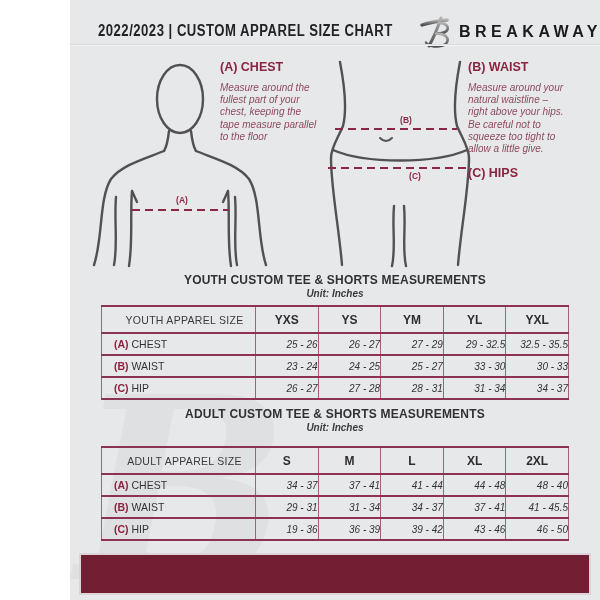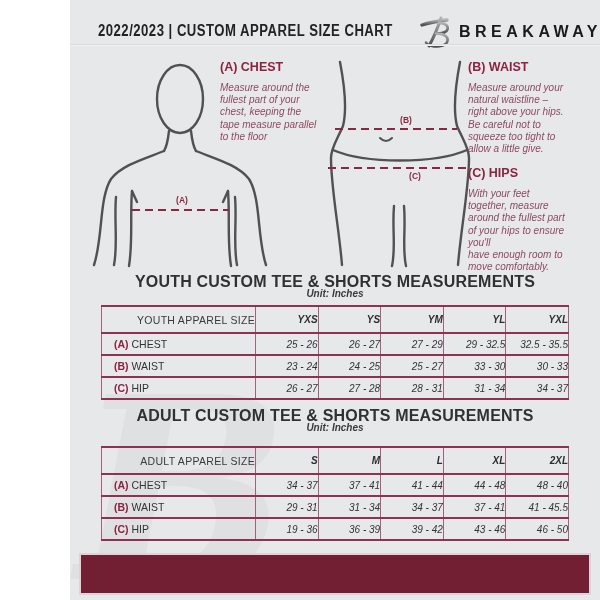--- a/index.html
+++ b/index.html
@@ -28,33 +28,33 @@
   #tagC{left:330px;top:171px;}
 
   .instr-head{position:absolute;z-index:1;font-size:12.5px;font-weight:bold;color:#8c2340;}
   .instr-body{position:absolute;z-index:1;font-size:10px;font-style:italic;color:#8d4a5e;
     line-height:12.2px;white-space:pre-line;}
   #chest-head{left:150px;top:60px;} #chest-body{left:150px;top:82px;width:122px;}
   #waist-head{left:398px;top:60px;} #waist-body{left:398px;top:82px;width:126px;}
   #hips-head{left:398px;top:166px;} #hips-body{left:398px;top:188px;width:128px;}
 
   .tbl-title{position:absolute;left:31px;width:468px;z-index:1;text-align:center;
-    font-size:16px;font-weight:bold;letter-spacing:.2px;color:#313133;}
+    font-size:12px;font-weight:bold;letter-spacing:.2px;color:#313133;}
   .tbl-unit{position:absolute;left:31px;width:468px;z-index:1;text-align:center;
     font-size:10px;font-weight:bold;font-style:italic;color:#3a3a3c;}
   #youth-title{top:273px;} #youth-unit{top:288px;}
   #adult-title{top:407px;} #adult-unit{top:422px;}
 
   .mtable{position:absolute;left:31px;width:468px;z-index:1;border-collapse:collapse;table-layout:fixed;}
   #youth-table{top:305px;} #adult-table{top:446px;}
   .mtable td{border-left:1px solid #a3607a;border-right:1px solid #a3607a;
     border-top:2px solid #8e3252;border-bottom:2px solid #8e3252;padding:0;}
-  .mtable td.sz{height:25px;text-align:right;font-weight:bold;font-size:10px;color:#2e2e30;font-style:italic;}
+  .mtable td.sz{height:25px;text-align:center;font-weight:bold;font-size:12px;color:#2e2e30;}
   .mtable td.szlabel{height:25px;padding-left:12px;font-size:10.5px;font-weight:normal;
-    letter-spacing:.3px;color:#3a3a3c;text-align:right;}
+    letter-spacing:.3px;color:#3a3a3c;text-align:center;}
   .mtable td.val{height:20px;text-align:right;font-size:10px;color:#333436;font-style:italic;}
   .mtable td.rowlabel{height:20px;padding-left:12px;font-size:10.5px;color:#323234;text-align:left;}
   .rowtag{color:#8c2340;font-weight:bold;}
 
   .footer-bar{position:absolute;left:9px;top:553px;width:508px;height:38px;z-index:2;
     background:#721e33;border:2px solid #ddd3d8;}
 </style>
 </head>
 <body>
 
@@ -123,27 +123,20 @@
 tape measure parallel
 to the floor</div>
     <div class="instr-head" id="waist-head">(B) WAIST</div>
     <div class="instr-body" id="waist-body">Measure around your
 natural waistline –
 right above your hips.
 Be careful not to
 squeeze too tight to
 allow a little give.</div>
     <div class="instr-head" id="hips-head">(C) HIPS</div>
-    <div class="instr-body" id="hips-body">With your feet
-together, measure
-around the fullest part
-of your hips to ensure
-you'll
-have enough room to
-move comfortably.</div>
 
     <div class="tbl-title" id="youth-title">YOUTH CUSTOM TEE &amp; SHORTS MEASUREMENTS</div>
     <div class="tbl-unit" id="youth-unit">Unit: Inches</div>
     <table class="mtable" id="youth-table">
       <colgroup>
           <col style="width:154px">
           <col>
           <col>
           <col>
           <col>

